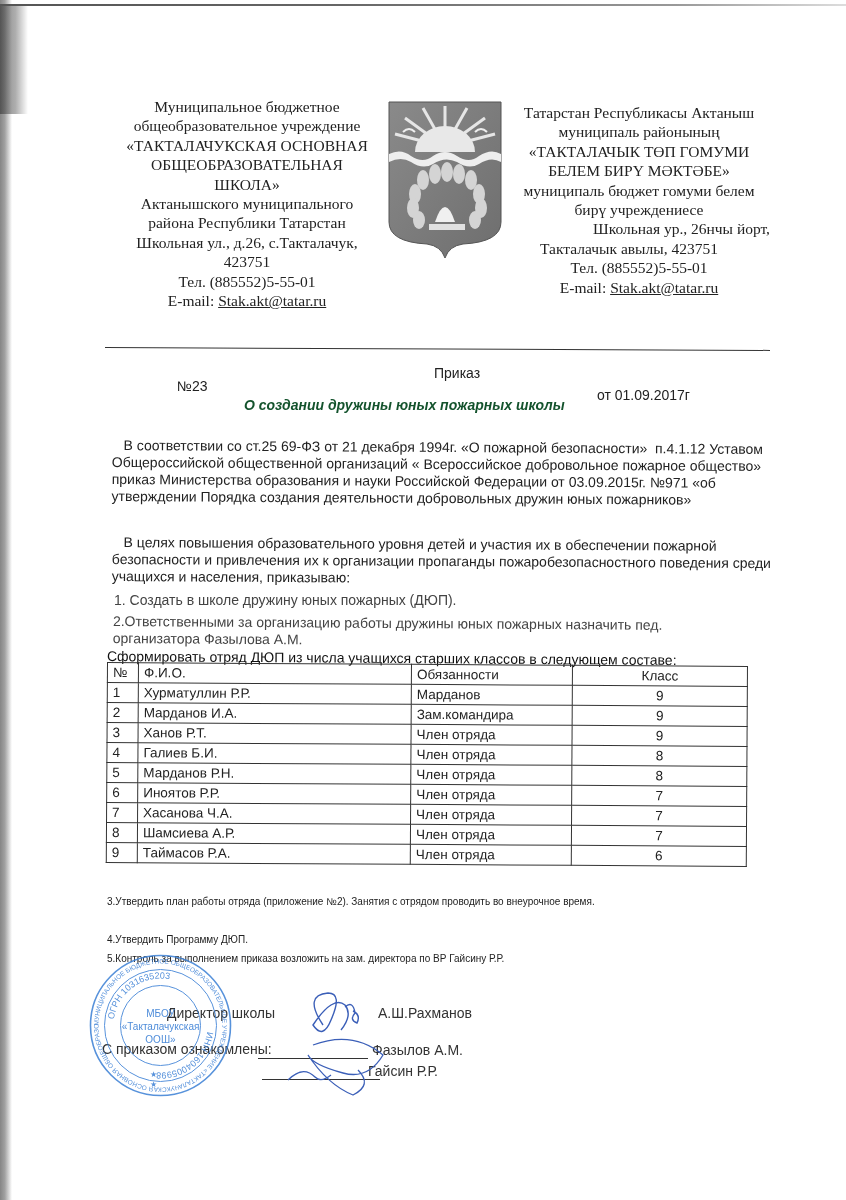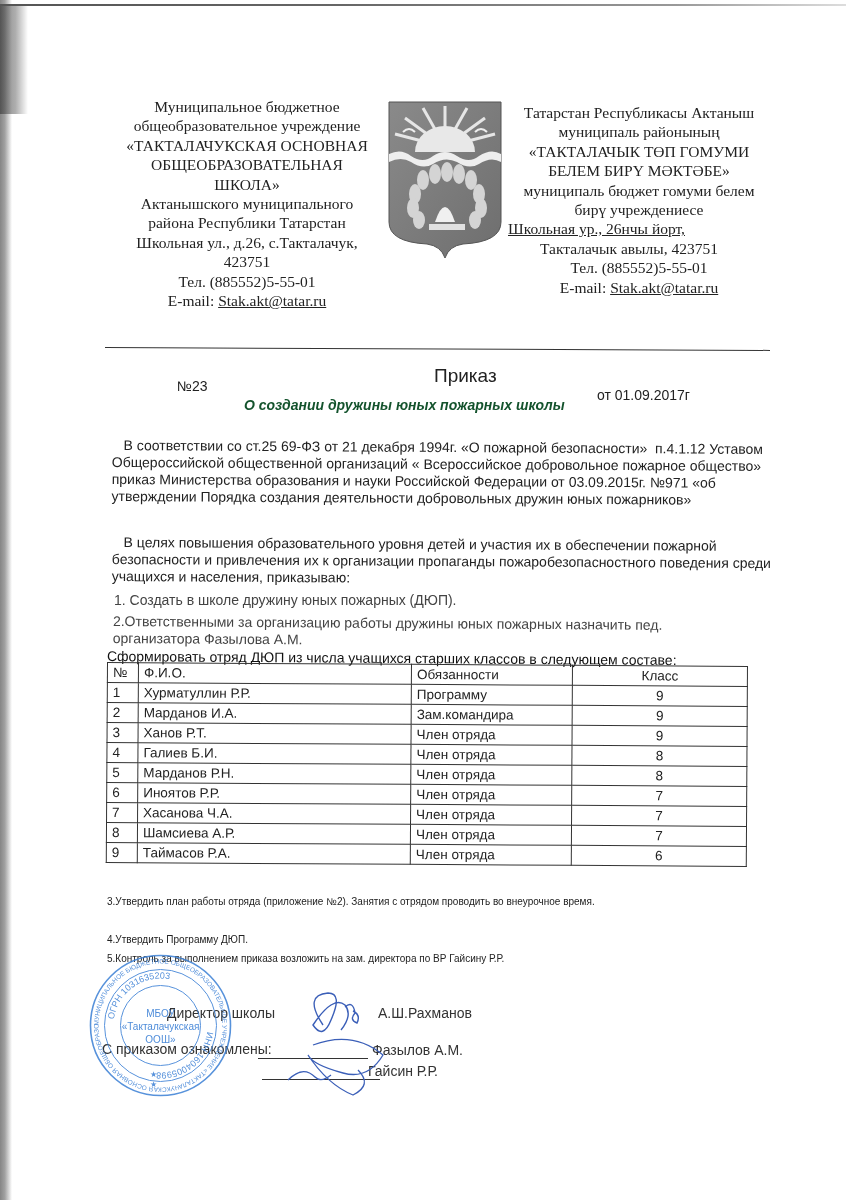--- a/index.html
+++ b/index.html
@@ -14,30 +14,30 @@
     background: linear-gradient(to right, #222 0%, #555 40%, rgba(255,255,255,0) 100%); opacity: .55; }
   .left-shadow-top { position: absolute; left: 0; top: 4px; width: 28px; height: 110px;
     background: linear-gradient(to right, #333 0%, #777 55%, rgba(255,255,255,0) 100%); opacity: .6; }
 
   .hdr-left, .hdr-right {
     position: absolute; font-family: "Liberation Serif", "DejaVu Serif", serif;
     font-size: 15.5px; line-height: 19.4px; text-align: center; color: #222;
   }
   .hdr-left { left: 112px; top: 97px; width: 270px; }
   .hdr-right { left: 508px; top: 103px; width: 262px; }
-  .hdr-right .line-left { text-align: left; text-decoration: underline; }
+  .hdr-right .line-left { text-align: right; }
   .hdr-right .line-indent { text-align: left; padding-left: 32px; }
   .email a { color: #222; text-decoration: underline; }
 
   .emblem { position: absolute; left: 383px; top: 92px; width: 124px; height: 170px; }
 
   .rule { position: absolute; left: 105px; top: 347px; width: 665px; height: 1px; background: #333;
     transform: rotate(0.25deg); transform-origin: left; }
 
-  .doc-type { position: absolute; left: 434px; top: 365px; font-size: 19px; color: #222; }
+  .doc-type { position: absolute; left: 434px; top: 365px; font-size: 14px; color: #222; }
   .doc-number { position: absolute; left: 177px; top: 378px; font-size: 14px; color: #222; }
   .doc-date { position: absolute; left: 597px; top: 387px; font-size: 14px; color: #222; }
   .doc-title { position: absolute; left: 244px; top: 397px; font-size: 14px; font-weight: bold; color: #14532d; font-style: italic; }
 
   .para { position: absolute; font-size: 14px; line-height: 17px; color: #222; transform: rotate(0.35deg); transform-origin: left top; }
   .para1 { left: 112px; top: 437px; width: 660px; }
   .para2 { left: 112px; top: 534px; width: 660px; }
   .item { position: absolute; font-size: 14px; line-height: 17px; color: #444; }
   .item1 { left: 114px; top: 592px; }
   .item2 { left: 113px; top: 613px; width: 640px; transform: rotate(0.4deg); transform-origin: left top;}
@@ -163,21 +163,21 @@
       <th class="c-no">№</th>
       <th class="c-name">Ф.И.О.</th>
       <th class="c-duty">Обязанности</th>
       <th class="c-class">Класс</th>
     </tr>
   </thead>
   <tbody id="roster-body">
       <tr>
         <td class="c-no">1</td>
         <td class="c-name">Хурматуллин Р.Р.</td>
-        <td class="c-duty">Программу</td>
+        <td class="c-duty">Марданов</td>
         <td class="c-class">9</td>
       </tr>
       <tr>
         <td class="c-no">2</td>
         <td class="c-name">Марданов И.А.</td>
         <td class="c-duty">Зам.командира</td>
         <td class="c-class">9</td>
       </tr>
       <tr>
         <td class="c-no">3</td>

